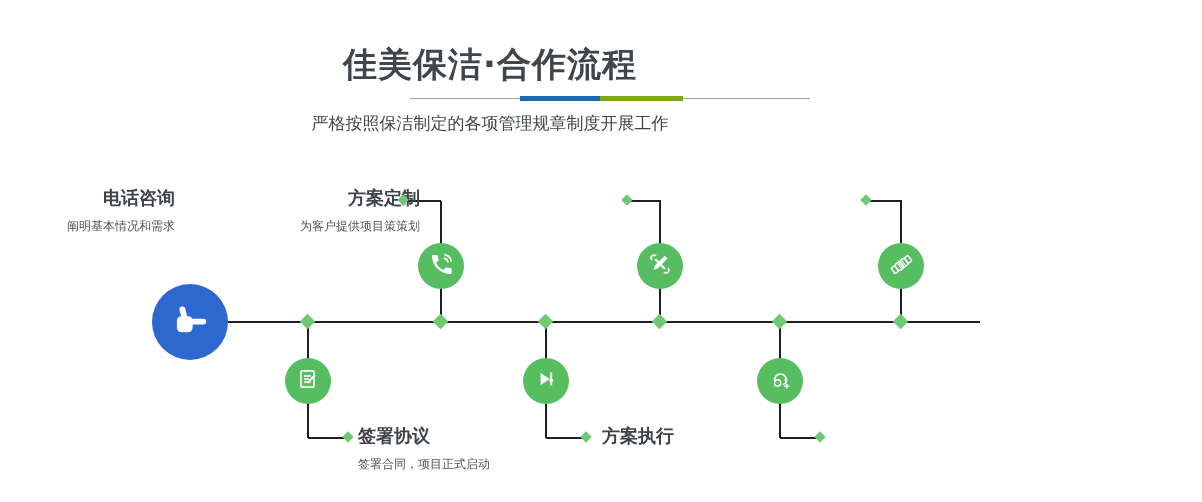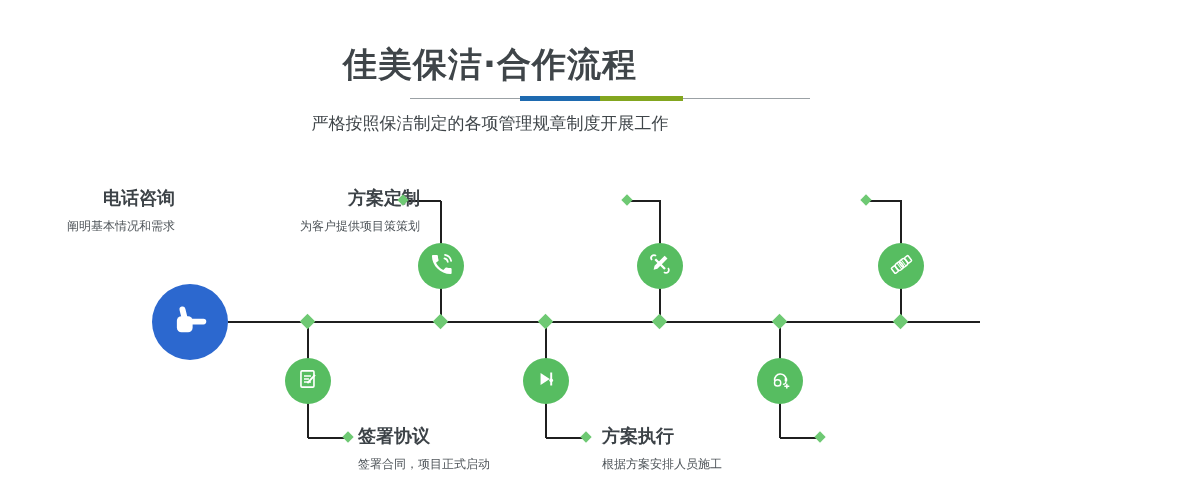--- a/index.html
+++ b/index.html
@@ -183,21 +183,20 @@
     <span>
       <svg width="26" height="26" viewBox="0 0 24 24">
         <path d="M7 6.5v11l8.5-5.5z" fill="#fff"></path>
         <line x1="16.8" y1="6" x2="16.8" y2="18" stroke="#fff" stroke-width="1.8"></line>
         <circle cx="16.8" cy="13.2" r="1.7" fill="#fff"></circle>
       </svg>
     </span>
   </div>
   <div class="lbl bottom s4-lbl">
     <div class="t">方案执行</div>
-    <div class="d">根据方案安排人员施工</div>
   </div>
 
   <div class="vline s5-v"></div>
   <div class="hline s5-h"></div>
   <div class="mini s5-m"></div>
   <div class="dot s5-dot"></div>
   <div class="node s5-node">
     <span>
       <svg width="27" height="27" viewBox="0 0 24 24">
         <g transform="rotate(-38 12 12)" fill="none" stroke="#fff" stroke-width="1.3" stroke-linejoin="round">

